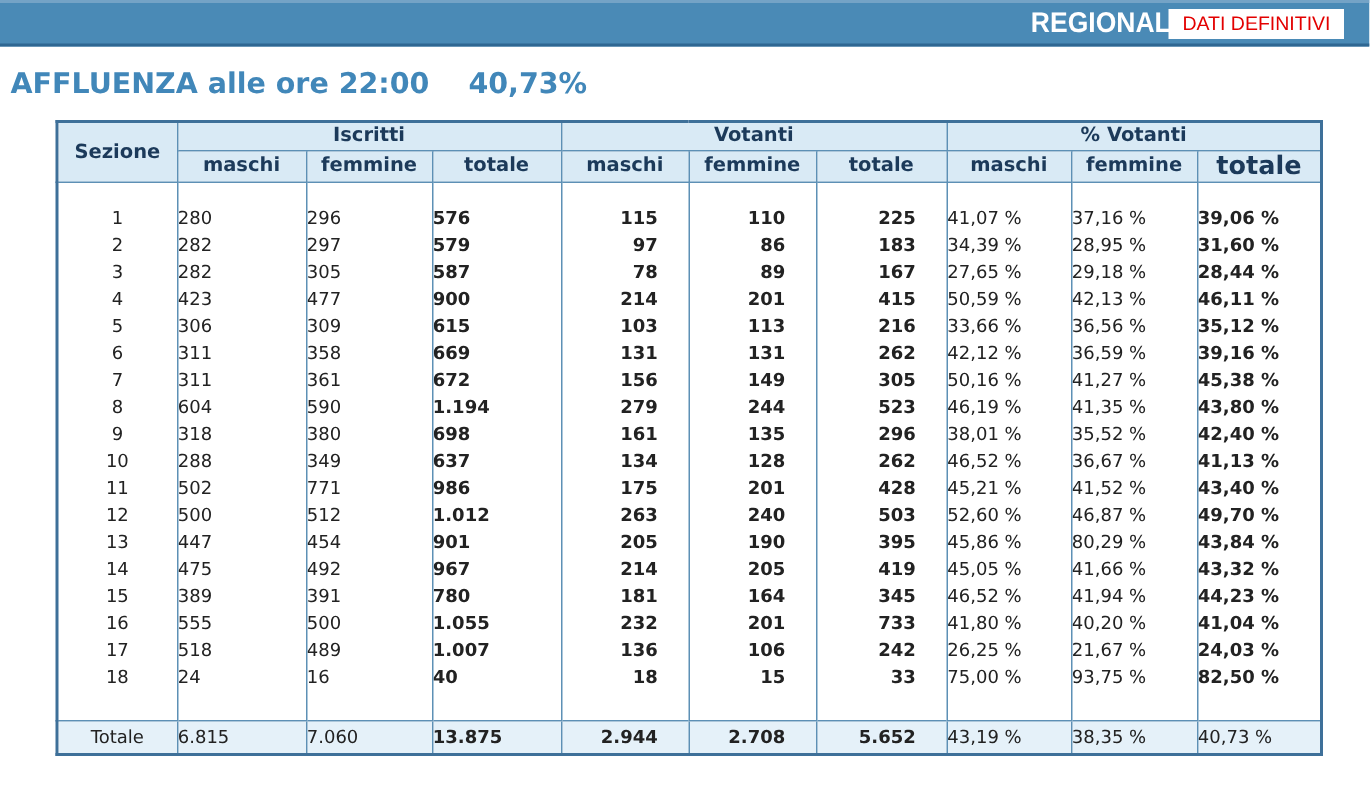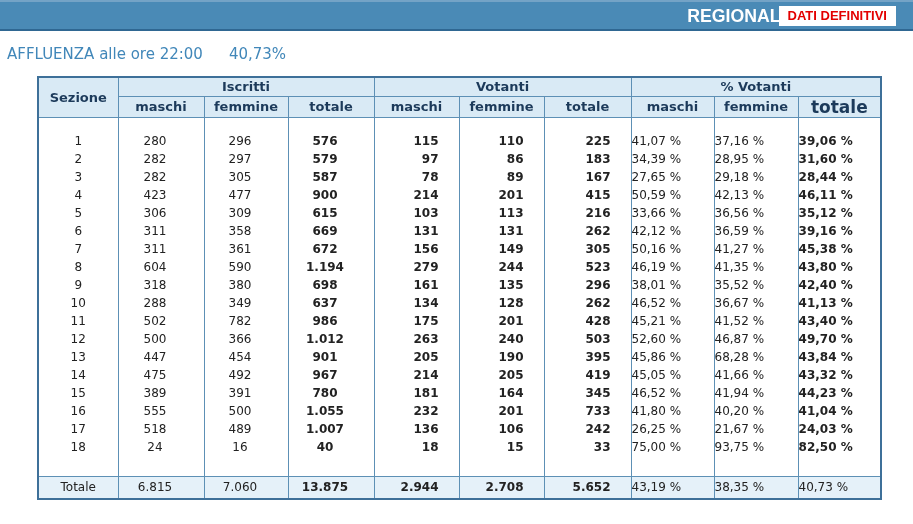--- a/index.html
+++ b/index.html
@@ -20,25 +20,25 @@
     border-top:2px solid var(--bar_top);border-bottom:2px solid var(--bar_bottom);
     display:flex;align-items:center;justify-content:flex-end;
   }
   .title{
     color:#ffffff;font-weight:bold;font-size:19px;padding-left:11px;
     font-family:"Liberation Sans",sans-serif;white-space:nowrap;
     transform:scaleX(0.93);transform-origin:left center;
   }
   .badge{
     position:absolute;right:17px;top:50%;transform:translateY(-50%);
-    background:#ffffff;color:var(--badge_text);font-weight:bold;font-size:13px;
+    background:#ffffff;color:var(--badge_text);font-weight:normal;font-size:13px;
     padding:2px 9px 3px;font-family:"Liberation Sans",sans-serif;white-space:nowrap;
   }
   .affluenza{
-    margin:14px 0 0 7px;font-size:15px;font-weight:normal;color:var(--accent_text);
+    margin:14px 0 0 7px;font-size:19px;font-weight:bold;color:var(--accent_text);
     font-family:"DejaVu Sans",sans-serif;white-space:nowrap;
   }
   .aff-value{margin-left:26px;}
   table.results{
     margin:13px 0 0 37px;border-collapse:collapse;table-layout:fixed;width:843px;
     font-size:12px;color:var(--data_text);border:2px solid var(--table_border);
   }
   .results th,.results td{
     border-left:1px solid var(--cell_border);border-right:1px solid var(--cell_border);
     padding:0;overflow:hidden;white-space:nowrap;
@@ -51,21 +51,21 @@
   .results thead th.h-big{font-size:17px;}
   .results tbody td{height:18px;vertical-align:middle;}
   .results tr.sp-top td{height:15px;}
   .results tr.sp-bottom td{height:20px;}
   .results tfoot td{
     background:var(--totals_bg);
     border-top:1px solid var(--cell_border);border-bottom:1px solid var(--cell_border);
     height:23px;vertical-align:middle;
   }
   .c-sez{text-align:center;}
-  .c-num{text-align:center;padding-right:12px !important;}
+  .c-num{text-align:left;padding-right:12px !important;}
   .c-num2{text-align:right;padding-right:20px !important;font-weight:bold;}
   .c-pct{text-align:left;padding-right:24px !important;}
   .c-bold{font-weight:bold;margin-top:48px;}
 </style>
 </head>
 <body>
 
 <div class="topbar">
   <span class="title">REGIONALI SICILIA 2012</span>
   <span class="badge">DATI DEFINITIVI</span>
@@ -234,51 +234,51 @@
     <td class="c-num2">134</td>
     <td class="c-num2">128</td>
     <td class="c-num2 c-bold">262</td>
     <td class="c-pct">46,52 %</td>
     <td class="c-pct">36,67 %</td>
     <td class="c-pct c-bold">41,13 %</td>
   </tr>
       <tr>
     <td class="c-sez">11</td>
     <td class="c-num">502</td>
-    <td class="c-num">782</td>
+    <td class="c-num">771</td>
     <td class="c-num c-bold">986</td>
     <td class="c-num2">175</td>
     <td class="c-num2">201</td>
     <td class="c-num2 c-bold">428</td>
     <td class="c-pct">45,21 %</td>
     <td class="c-pct">41,52 %</td>
     <td class="c-pct c-bold">43,40 %</td>
   </tr>
       <tr>
     <td class="c-sez">12</td>
     <td class="c-num">500</td>
-    <td class="c-num">366</td>
+    <td class="c-num">512</td>
     <td class="c-num c-bold">1.012</td>
     <td class="c-num2">263</td>
     <td class="c-num2">240</td>
     <td class="c-num2 c-bold">503</td>
     <td class="c-pct">52,60 %</td>
     <td class="c-pct">46,87 %</td>
     <td class="c-pct c-bold">49,70 %</td>
   </tr>
       <tr>
     <td class="c-sez">13</td>
     <td class="c-num">447</td>
     <td class="c-num">454</td>
     <td class="c-num c-bold">901</td>
     <td class="c-num2">205</td>
     <td class="c-num2">190</td>
     <td class="c-num2 c-bold">395</td>
     <td class="c-pct">45,86 %</td>
-    <td class="c-pct">68,28 %</td>
+    <td class="c-pct">80,29 %</td>
     <td class="c-pct c-bold">43,84 %</td>
   </tr>
       <tr>
     <td class="c-sez">14</td>
     <td class="c-num">475</td>
     <td class="c-num">492</td>
     <td class="c-num c-bold">967</td>
     <td class="c-num2">214</td>
     <td class="c-num2">205</td>
     <td class="c-num2 c-bold">419</td>

